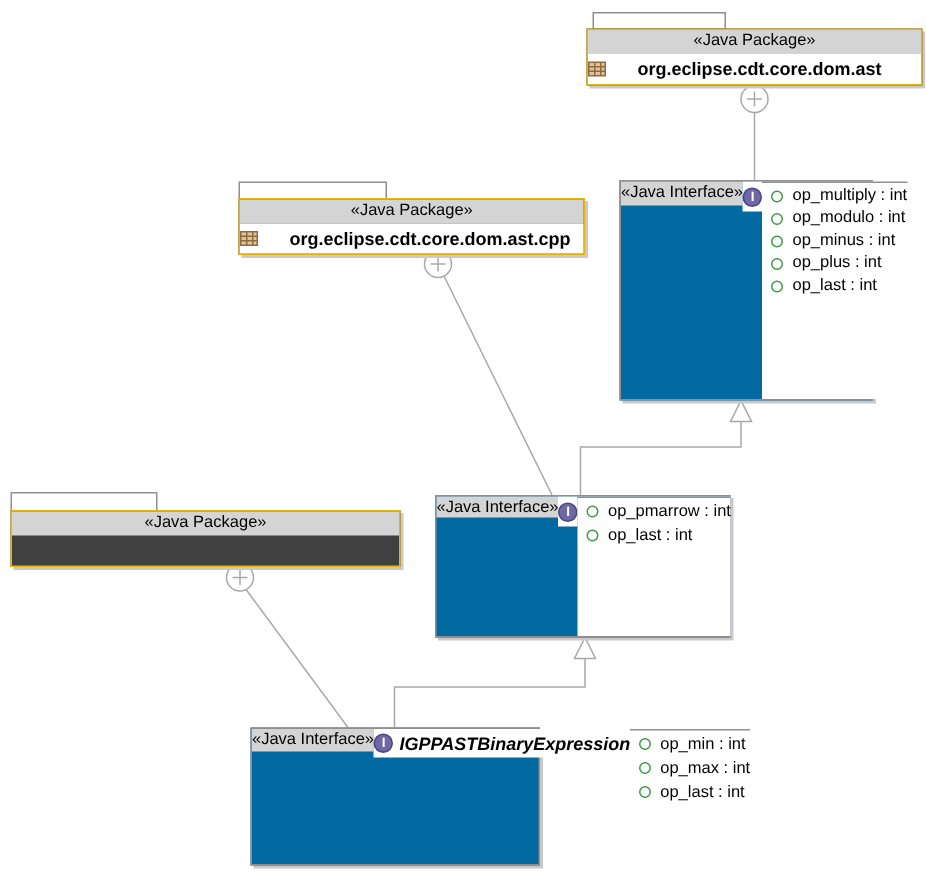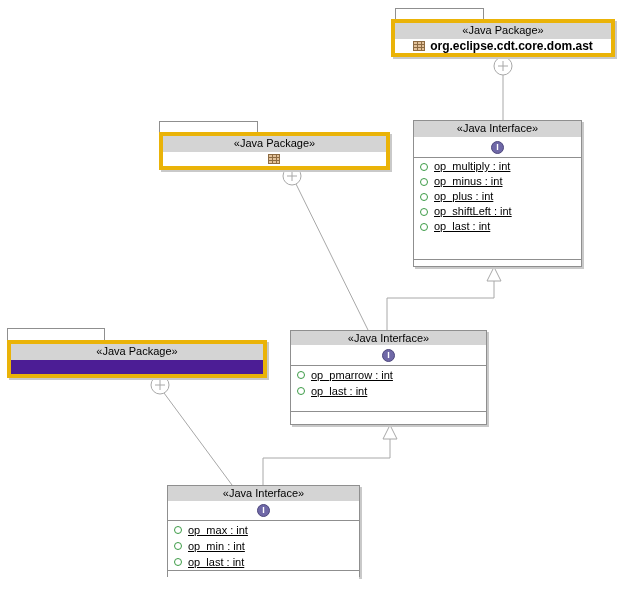--- a/index.html
+++ b/index.html
@@ -8,62 +8,62 @@
     font-family:"Liberation Sans", sans-serif; color:#000; overflow:hidden;
   }
   svg.connectors { position:absolute; left:0; top:0; }
 
   
   .pkg-tab {
     position:absolute; background:#fff;
     border:1px solid #8f8f8f; box-sizing:border-box;
   }
   .pkg-body {
-    position:absolute; background:#4c1d95;
-    border:4px solid #eab308; box-sizing:border-box;
+    position:absolute; background:#404040;
+    border:1px solid #eab308; box-sizing:border-box;
     box-shadow:2px 2px 0 #c9c9c9;
     display:flex; flex-direction:column;
   }
   .stereo {
     background:#d4d4d4; text-align:center; font-size:11px; line-height:15px;
     height:16px; flex:0 0 auto; white-space:nowrap; overflow:hidden;
   }
   .pkg-name-row {
-    flex:1 1 auto; display:flex; align-items:center; justify-content:center;
-    gap:4px; background:#fff; white-space:nowrap;
+    flex:1 1 auto; display:flex; align-items:center; justify-content:flex-start;
+    gap:20px; background:#fff; white-space:nowrap;
   }
   .pkg-name { font-weight:bold; font-size:12px; }
 
   
   .iface {
-    position:absolute; background:#4c1d95;
+    position:absolute; background:#0369a1;
     border:1px solid #8f8f8f; box-sizing:border-box;
     box-shadow:2px 2px 0 #c9c9c9;
-    display:flex; flex-direction:column;
+    display:flex; 
   }
   .iface-name-row {
     display:flex; align-items:center; justify-content:center; gap:4px;
     background:#fff; flex:0 0 auto; height:20px; white-space:nowrap;
   }
   .iface-name { font-weight:bold; font-style:italic; font-size:12px; }
   .iface-icon {
     width:13px; height:13px; border-radius:50%;
     background:#6f68a7; border:1px solid #4d477d; box-sizing:border-box;
     color:#fff; font-size:9px; font-weight:bold; line-height:11px;
     text-align:center; display:inline-block;
   }
   .fields {
     border-top:1px solid #8f8f8f; flex:1 1 auto; background:#fff;
     padding-top:1px;
   }
   .field {
     display:flex; align-items:center; gap:6px; padding-left:6px;
     font-size:11px; line-height:15px; white-space:nowrap;
   }
-  .field-label { text-decoration:underline; }
+  .field-label { }
   .field-icon {
     width:6px; height:6px; border-radius:50%;
     border:1px solid #3c9b46; box-sizing:content-box; background:#fff;
     flex:0 0 auto;
   }
   .empty-comp {
     border-top:1px solid #8f8f8f; background:#fff; flex:0 0 auto;
   }
   .pkg-icon { display:inline-block; line-height:0; }
 </style>
@@ -129,49 +129,50 @@
     <div class="pkg-name-row">
       <span class="pkg-icon">
         <svg width="13" height="12" viewBox="0 0 13 12">
           <rect x="0.5" y="1.5" width="11" height="9" fill="#e3c29a" stroke="#8d6b42"></rect>
           <line x1="0.5" y1="4.5" x2="11.5" y2="4.5" stroke="#8d6b42"></line>
           <line x1="0.5" y1="7.5" x2="11.5" y2="7.5" stroke="#8d6b42"></line>
           <line x1="4.5" y1="1.5" x2="4.5" y2="10.5" stroke="#8d6b42"></line>
           <line x1="8.5" y1="1.5" x2="8.5" y2="10.5" stroke="#8d6b42"></line>
         </svg>
       </span>
+      <span class="pkg-name">org.eclipse.cdt.core.dom.ast.cpp</span>
     </div>
   </div>
 
   <div class="pkg-tab" style="left:7px;top:328px;width:98px;height:13px;"></div>
   <div class="pkg-body" style="left:7px;top:340px;width:260px;height:38px;">
     <div class="stereo">«Java Package»</div>
   </div>
 
   <div class="iface" style="left:413px;top:120px;width:169px;height:147px;">
     <div class="stereo">«Java Interface»</div>
     <div class="iface-name-row">
       <span class="iface-icon">I</span>
     </div>
     <div class="fields">
       <div class="field">
         <span class="field-icon"></span>
         <span class="field-label">op_multiply : int</span>
         </div>
       <div class="field">
         <span class="field-icon"></span>
+        <span class="field-label">op_modulo : int</span>
+        </div>
+      <div class="field">
+        <span class="field-icon"></span>
         <span class="field-label">op_minus : int</span>
         </div>
       <div class="field">
         <span class="field-icon"></span>
         <span class="field-label">op_plus : int</span>
-        </div>
-      <div class="field">
-        <span class="field-icon"></span>
-        <span class="field-label">op_shiftLeft : int</span>
         </div>
       <div class="field">
         <span class="field-icon"></span>
         <span class="field-label">op_last : int</span>
         </div>
     </div>
     <div class="empty-comp" style="height:6px;"></div>
   </div>
 
   <div class="iface" style="left:290px;top:330px;width:197px;height:95px;">
@@ -189,31 +190,32 @@
         <span class="field-label">op_last : int</span>
         </div>
     </div>
     <div class="empty-comp" style="height:12px;"></div>
   </div>
 
   <div class="iface" style="left:167px;top:485px;width:193px;height:92px;">
     <div class="stereo" style="height:15px;line-height:15px;">«Java Interface»</div>
     <div class="iface-name-row" style="height:19px;">
       <span class="iface-icon">I</span>
+      <span class="iface-name">IGPPASTBinaryExpression</span>
     </div>
     <div class="fields">
       <div class="field" style="line-height:16px;">
         <span class="field-icon"></span>
+        <span class="field-label">op_min : int</span>
+        </div>
+      <div class="field" style="line-height:16px;">
+        <span class="field-icon"></span>
         <span class="field-label">op_max : int</span>
         </div>
       <div class="field" style="line-height:16px;">
         <span class="field-icon"></span>
-        <span class="field-label">op_min : int</span>
-        </div>
-      <div class="field" style="line-height:16px;">
-        <span class="field-icon"></span>
         <span class="field-label">op_last : int</span>
         </div>
     </div>
     <div class="empty-comp" style="height:9px;"></div>
   </div>
 
 </div>
 
 </body></html>

